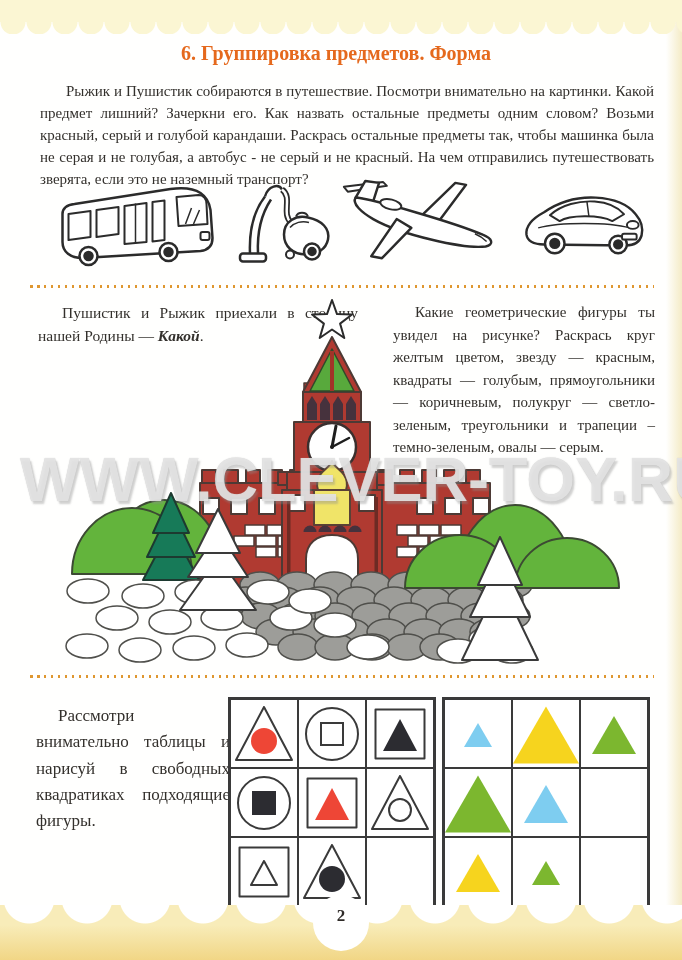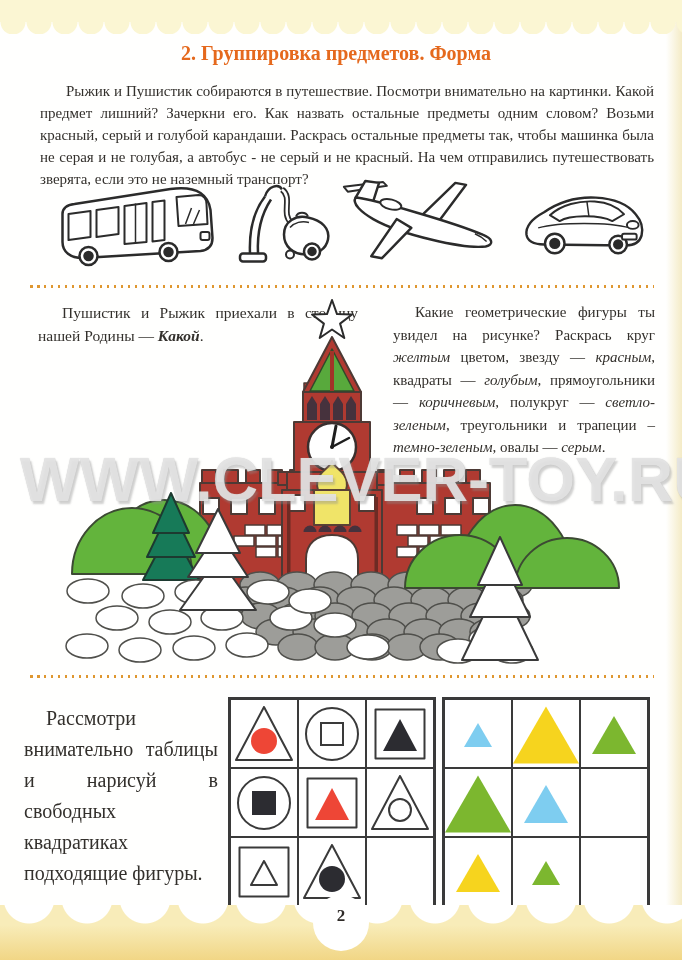--- a/index.html
+++ b/index.html
@@ -26,23 +26,23 @@
 
   
   .title{position:absolute;top:42px;left:0;right:10px;margin:0;text-align:center;
     font-size:20px;font-weight:bold;color:#e5691d;z-index:1;}
   .intro{position:absolute;top:76px;left:36px;width:614px;margin:4px;text-align:justify;
     font-size:15px;line-height:1.47;color:#33302c;text-indent:26px;z-index:1;}
   .moscow{position:absolute;top:301px;left:38px;width:320px;margin:0;text-align:justify;
     font-size:15.5px;line-height:1.5;color:#33302c;text-indent:24px;z-index:1;}
   .shapes-task{position:absolute;top:301px;left:393px;width:262px;margin:0;text-align:justify;
     font-size:15px;line-height:1.5;color:#33302c;text-indent:22px;z-index:1;}
-  .tables-task{position:absolute;top:703px;left:24px;width:194px;margin:0;text-align:justify;
-    font-size:20px;line-height:1.55;color:#33302c;text-indent:22px;z-index:1;}
-  .it{font-style:italic;}
+  .tables-task{position:absolute;top:703px;left:36px;width:194px;margin:0;text-align:justify;
+    font-size:17px;line-height:1.55;color:#33302c;text-indent:22px;z-index:1;}
+  .it{}
   .bit{font-style:italic;font-weight:bold;}
 
   
   .divider{position:absolute;left:30px;width:624px;height:3px;
     background-image:repeating-linear-gradient(90deg,#df9730 0 2.5px,rgba(0,0,0,0) 2.5px 7px);z-index:1;}
   .d1{top:285px;} .d2{top:675px;}
 
   
   .vehicle{position:absolute;z-index:1;}
   .v-bus{left:52px;top:180px;width:176px;height:90px;}
@@ -64,21 +64,21 @@
   .grid .cell{border:1px solid #3a3a3a;display:flex;align-items:center;justify-content:center;}
   .grid .cell svg{display:block;}
 </style>
 </head>
 <body>
 
 <div class="page">
 
   <div class="right-band"></div>
 
-  <h1 class="title">2. Группировка предметов. Форма</h1>
+  <h1 class="title">6. Группировка предметов. Форма</h1>
 
   <p class="intro">Рыжик и Пушистик собираются в путешествие. Посмотри внимательно на картинки. Какой предмет лишний? Зачеркни его. Как назвать остальные предметы одним словом? Возьми красный, серый и голубой карандаши. Раскрась остальные предметы так, чтобы машинка была не серая и не голубая, а автобус - не серый и не красный. На чем отправились путешествовать зверята, если это не наземный транспорт?</p>
 
   <svg class="vehicle v-bus" viewBox="0 0 175 90">
     <g fill="#ffffff" stroke="#2b2b2b" stroke-width="2.5" stroke-linejoin="round">
       <path d="M10,34 C10,28 14,25 22,24 L118,9 C132,7 142,9 148,13 C154,17 157,23 158,30 L160,58 C160,66 156,70 148,71 L30,78 C18,78 10,72 10,62 Z"></path>
       <path d="M16,34 L38,31 L38,57 L16,60 Z" stroke-width="2"></path>
       <path d="M44,30 L66,27 L66,54 L44,57 Z" stroke-width="2"></path>
       <path d="M72,26 L94,23 L94,62 L72,64 Z" stroke-width="2"></path>
       <line x1="83" y1="23.5" x2="83" y2="63" stroke-width="1.5"></line>

